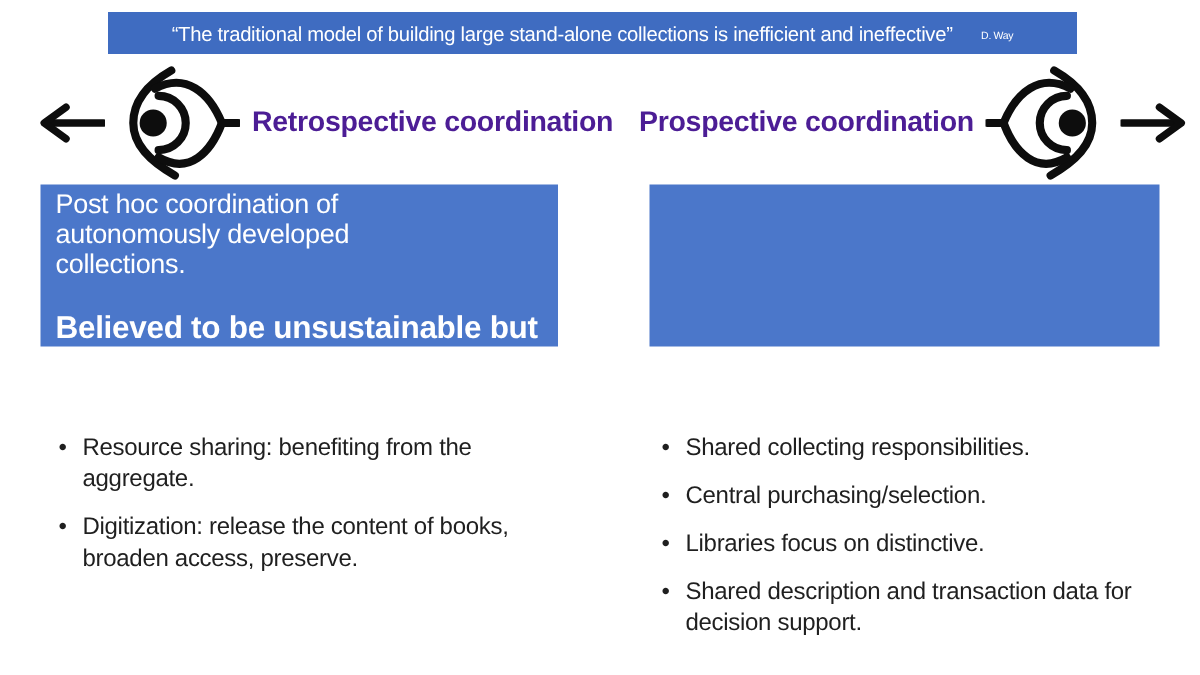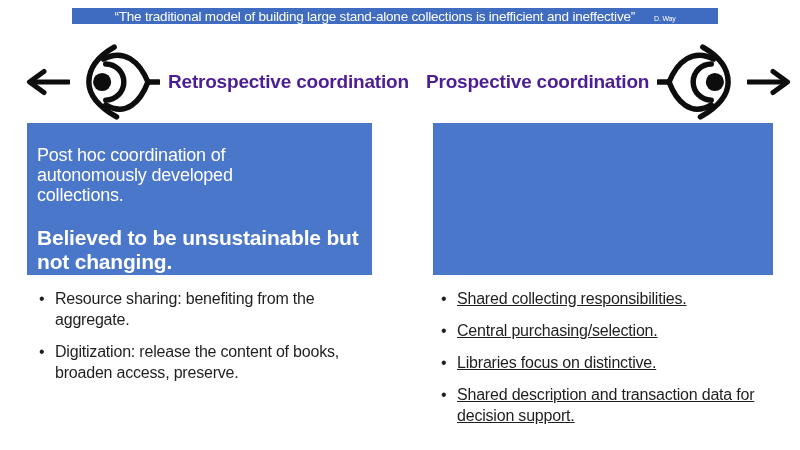--- a/index.html
+++ b/index.html
@@ -2,53 +2,53 @@
 <html style="--banner-bg: #3F6CC1; --box-bg: #4B77CA; --text-on-blue: #FFFFFF; --bullet-text: #1F1F1F;"><head>
 <meta charset="utf-8">
 <style>
   html,body { margin:0; padding:0; }
   body {
     width:800px; height:450px; position:relative; overflow:hidden;
     background:#ffffff;
     font-family:"Liberation Sans", sans-serif;
   }
   .banner {
-    position:absolute; left:72px; top:8px; width:646px; height:16px;
+    position:absolute; left:72px; top:8px; width:646px; height:28px;
     background:var(--banner-bg,#3F6CC1); color:#ffffff;
     display:flex; align-items:center; justify-content:center;
     font-size:13.5px; letter-spacing:-0.2px; white-space:nowrap;gap:14px;
   }
   .banner .attrib { font-size:7px; margin-left:5px; margin-top:4px; }
   .hdr {
     position:absolute; top:42px; height:80px;
     display:flex; align-items:center; gap:8px;
   }
   .hdr-left  { left:26px;  }
   .hdr-right { left:426px; width:352px; justify-content:flex-start; }
   .hdr-title { font-size:19px; font-weight:bold; color:#4c1d95; letter-spacing:-0.2px; white-space:nowrap; }
   .icon svg { display:block; }
   .mirror svg { transform:scaleX(-1); }
   .bluebox {
-    position:absolute; top:123px; height:152px; box-sizing:border-box;
+    position:absolute; top:123px; height:108px; box-sizing:border-box;
     background:var(--box-bg,#4B77CA); color:var(--text-on-blue,#ffffff);
-    padding:22px 10px;
+    padding:3px 10px;
   }
   .box-left  { left:27px;  width:345px; }
   .box-right { left:433px; width:340px; }
   .box-para { font-size:18px; line-height:1.12; letter-spacing:-0.2px; }
   .box-left .box-para { max-width:240px; }
   .box-em { font-size:21px; font-weight:bold; line-height:1.12; letter-spacing:-0.2px; }
   .box-left  .box-em { margin-top:21px; }
   .box-right .box-em { margin-top:44px; }
   .bullets {
     position:absolute; top:288px; list-style:none; margin:0; padding:0;
     color:var(--bullet-text,#1f1f1f); font-size:16px; line-height:1.32;
   }
   .list-left  { left:38px;  width:330px; }
-  .list-right { left:440px; width:322px;text-decoration:underline; }
+  .list-right { left:440px; width:322px; }
   .bullets li { position:relative; padding-left:17px; margin-bottom:11px; letter-spacing:-0.2px; }
   .bullets li::before { content:"\2022"; position:absolute; left:1px; top:0; }
 </style>
 </head>
 <body>
 
 <div class="banner">
   <span>“The traditional model of building large stand-alone collections is inefficient and ineffective”</span>
   <span class="attrib">D. Way</span>
 </div>

